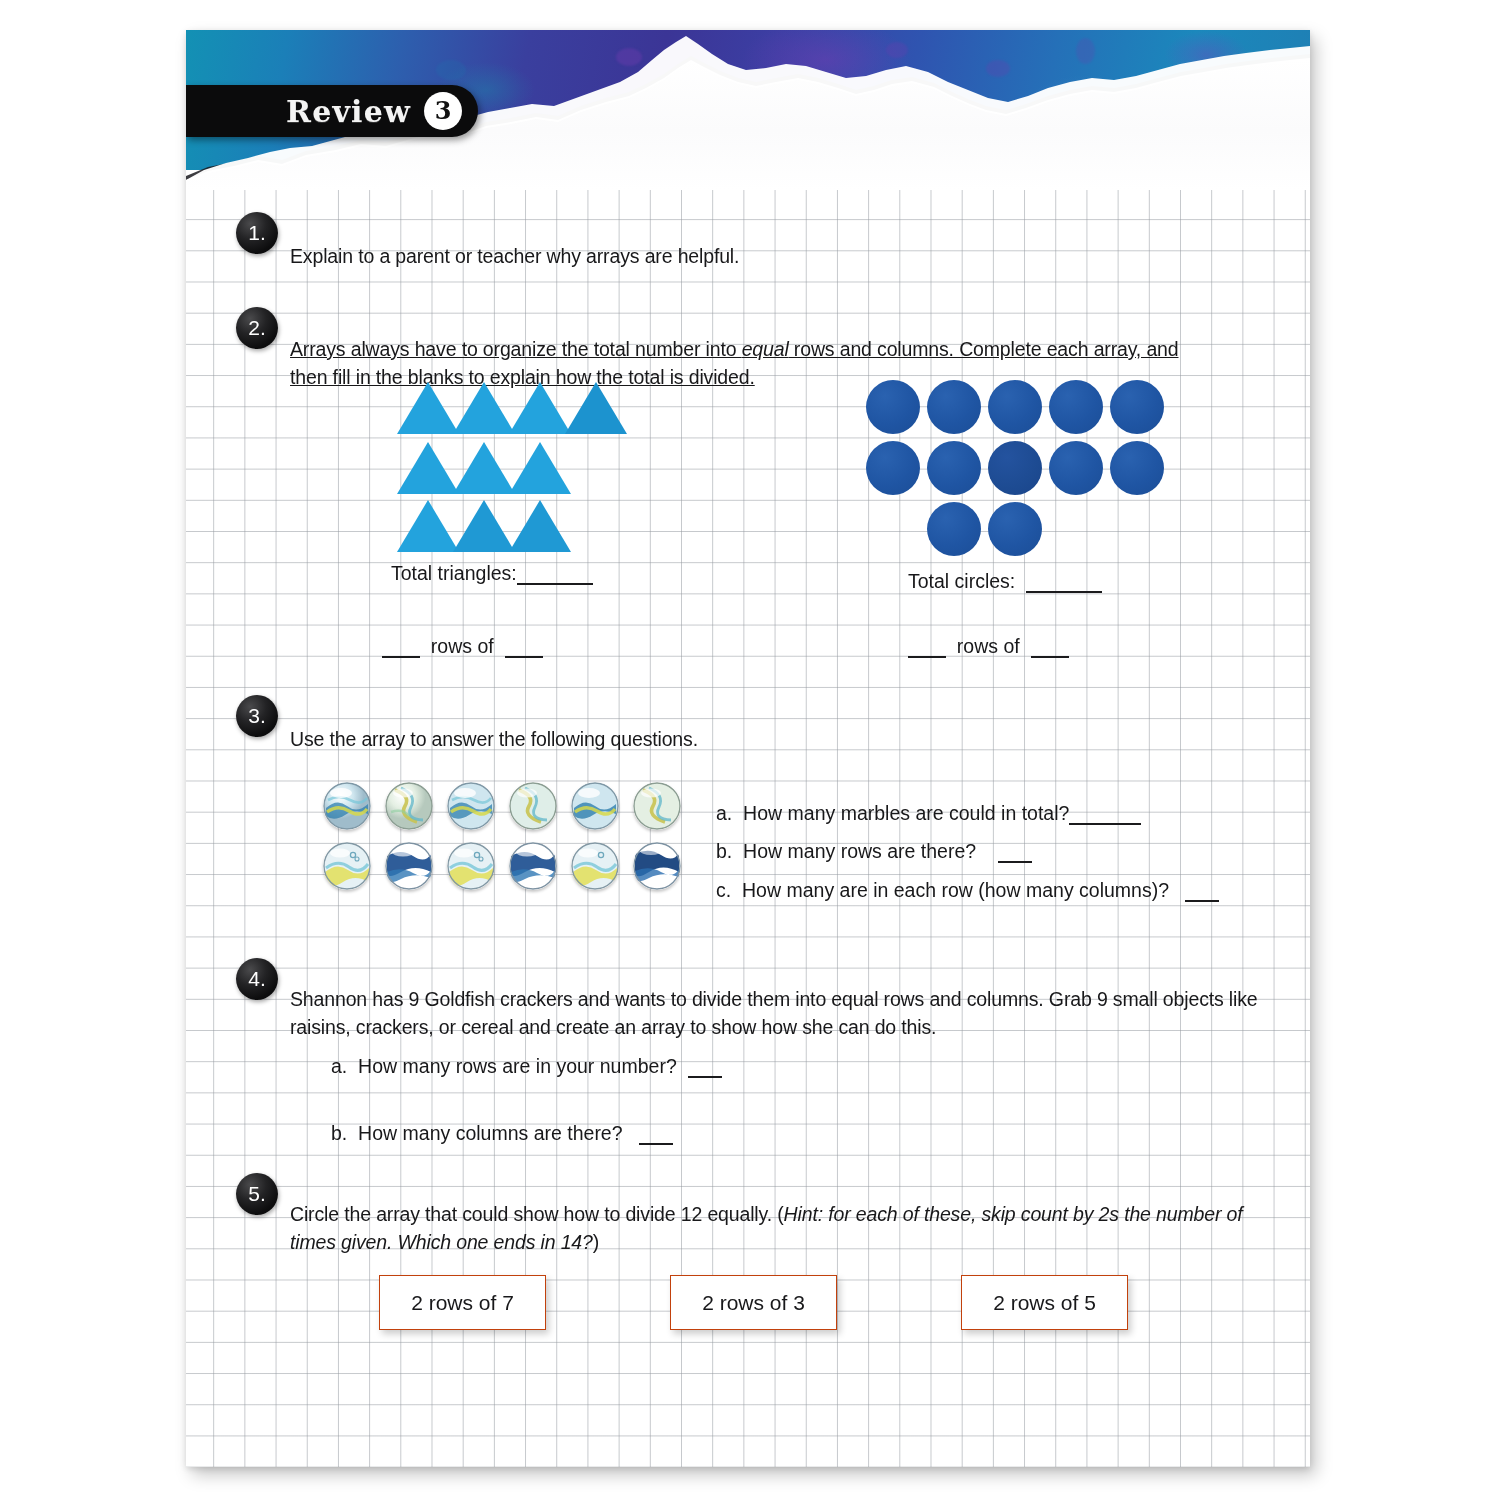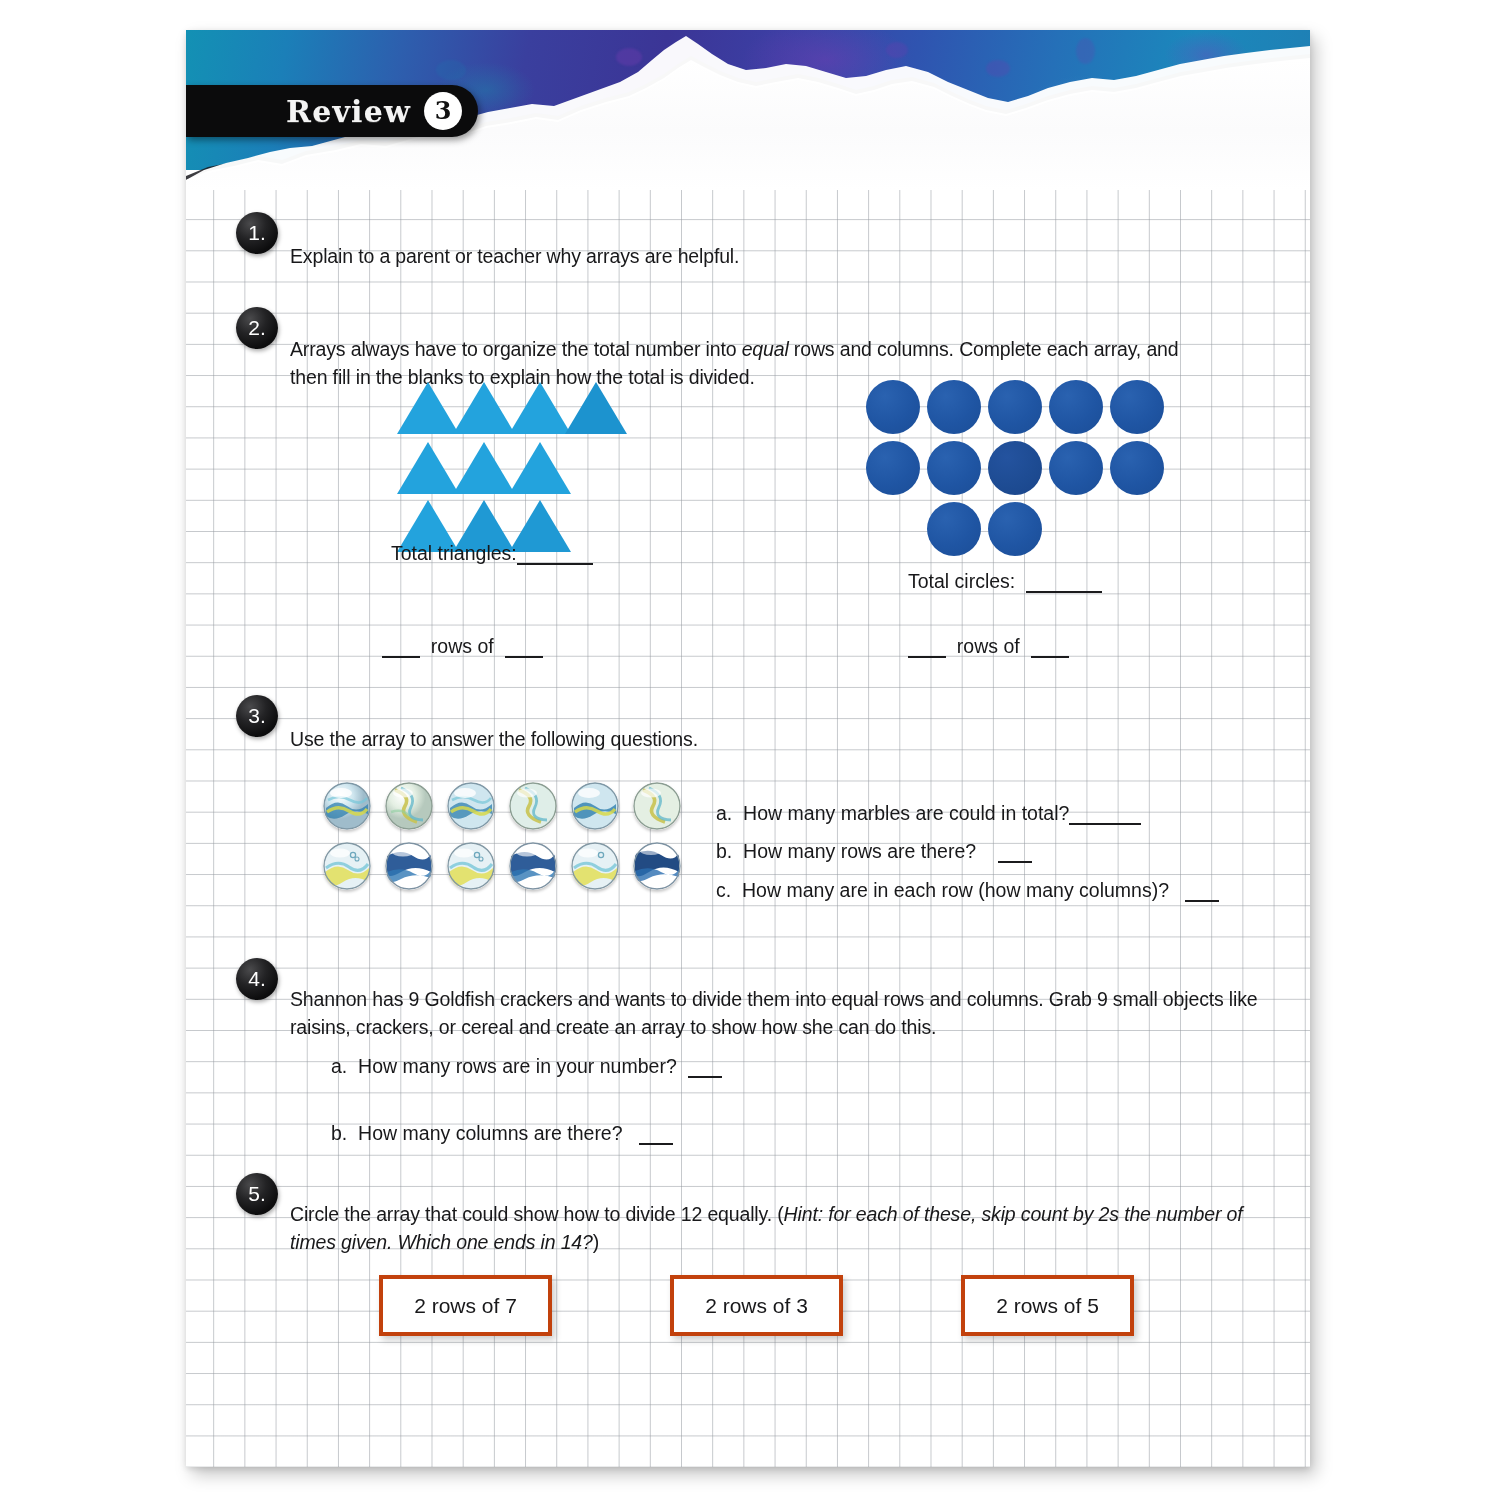--- a/index.html
+++ b/index.html
@@ -127,21 +127,21 @@
   .marble{
     position:absolute;width:48px;height:48px;border-radius:50%;
     overflow:hidden;
     box-shadow:0 2px 3px rgba(0,0,0,0.22);
   }
 
   
   .abox{
     position:absolute;
     background:#ffffff;
-    border:4px solid #c2410c;
+    border:1px solid #c2410c;
     box-shadow:3px 4px 7px rgba(0,0,0,0.20);
     display:flex;align-items:center;justify-content:center;
     font-family:"Liberation Sans", sans-serif;
     font-size:21px;color:#18181a;
   }
 
   
   #footer{position:absolute;left:0;bottom:36px;width:100%;height:30px;}
   .fl{position:absolute;font-family:"Liberation Sans", sans-serif;font-size:18px;color:#1e1e20;letter-spacing:0.4px;}
   .fdiv{font-weight:bold;color:#1b5f85;letter-spacing:0.2px;
@@ -211,21 +211,21 @@
     <span class="rtitle">Review</span>
     <span class="rnum">3</span>
   </div>
 
   <div id="content">
 
     <div class="bullet" style="left:50px;top:182px;">1.</div>
     <div class="qtext" style="left:104px;top:189px;width:880px;">Explain to a parent or teacher why arrays are helpful.</div>
 
     <div class="bullet" style="left:50px;top:277px;">2.</div>
-    <div class="qtext" style="left:104px;top:282px;width:930px;"><span>Arrays always have to organize the total number into </span><i>equal</i><span> rows and columns. Complete each array, and then fill in the blanks to explain how the total is divided.</span></div>
+    <div class="qtext" style="left:104px;top:282px;width:930px;text-decoration:underline;"><span>Arrays always have to organize the total number into </span><i>equal</i><span> rows and columns. Complete each array, and then fill in the blanks to explain how the total is divided.</span></div>
 
     <div>
       <div class="tri" style="left:211px;top:352px;"></div>
       <div class="tri" style="left:267px;top:352px;"></div>
       <div class="tri" style="left:323px;top:352px;"></div>
       <div class="tri" style="left:379px;top:352px;border-bottom-color:#1c93cf;"></div>
 
       <div class="tri" style="left:211px;top:412px;"></div>
       <div class="tri" style="left:267px;top:412px;"></div>
       <div class="tri" style="left:323px;top:412px;"></div>
@@ -245,21 +245,21 @@
       <div class="cir" style="left:680px;top:411px;"></div>
       <div class="cir" style="left:741px;top:411px;"></div>
       <div class="cir" style="left:802px;top:411px;background:radial-gradient(circle at 35% 30%,#24539f 0%,#1d4b92 60%,#1a4489 100%);"></div>
       <div class="cir" style="left:863px;top:411px;"></div>
       <div class="cir" style="left:924px;top:411px;"></div>
 
       <div class="cir" style="left:741px;top:472px;"></div>
       <div class="cir" style="left:802px;top:472px;"></div>
     </div>
 
-    <div class="lbl" style="left:205px;top:512px;text-align:right;"><span>Total triangles:</span><span class="blank" style="width:76px;height:20px;"></span></div>
+    <div class="lbl" style="left:205px;top:532px;text-align:right;"><span>Total triangles:</span><span class="blank" style="width:76px;height:20px;"></span></div>
 
     <div class="lbl" style="left:722px;top:540px;"><span>Total circles:</span>&nbsp;&nbsp;<span class="blank" style="width:76px;height:20px;"></span></div>
 
     <div class="lbl" style="left:196px;top:605px;"><span class="blank" style="width:38px;height:20px;"></span>&nbsp;&nbsp;<span>rows of</span>&nbsp;&nbsp;<span class="blank" style="width:38px;height:20px;"></span></div>
 
     <div class="lbl" style="left:722px;top:605px;"><span class="blank" style="width:38px;height:20px;"></span>&nbsp;&nbsp;<span>rows of</span>&nbsp;&nbsp;<span class="blank" style="width:38px;height:20px;"></span></div>
 
     <div class="bullet" style="left:50px;top:665px;">3.</div>
     <div class="qtext" style="left:104px;top:672px;width:700px;">Use the array to answer the following questions.</div>
 

